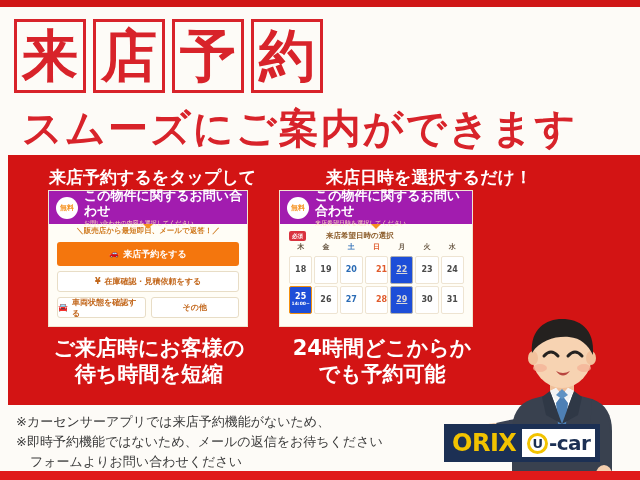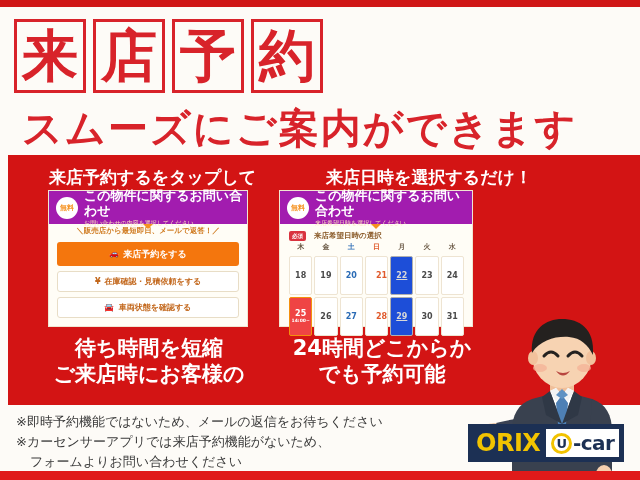--- a/index.html
+++ b/index.html
@@ -90,45 +90,45 @@
     display:flex;align-items:center;justify-content:center;
     color:#c2661a;font-size:8px;font-weight:bold;gap:4px;box-sizing:border-box;
     font-family:"DejaVu Sans","Liberation Sans",sans-serif;
   }
   .btn-row{display:flex;gap:5px;margin-top:5px;}
   .btn-row .btn-outline{margin-top:0;flex:1;}
   .ico{display:inline-block;font-size:8px;line-height:1;}
 
   
   .cal-body{padding:7px 8px 5px 9px;box-sizing:border-box;}
-  .cal-tagline{display:flex;align-items:center;gap:8px;}
+  .cal-tagline{display:flex;align-items:center;gap:20px;}
   .tag-red{
     background:#d9333f;color:#fff;font-size:5.5px;font-weight:bold;
     padding:1.5px 3px;border-radius:2px;letter-spacing:0;
     font-family:"DejaVu Sans","Liberation Sans",sans-serif;
   }
   .tag-label{color:#8a5a28;font-size:7.5px;font-weight:bold;font-family:"DejaVu Sans","Liberation Sans",sans-serif;}
   .cal-pref{color:#4a3a28;font-size:7px;font-weight:bold;margin:4px 0 2px 0;font-family:"DejaVu Sans","Liberation Sans",sans-serif;}
   .cal-grid{display:grid;grid-template-columns:repeat(7,1fr);gap:2px;}
   .cal-dow{
     text-align:center;font-size:7px;font-weight:bold;color:#6b5a46;
     padding:1px 0 2px 0;font-family:"DejaVu Sans","Liberation Sans",sans-serif;
   }
   .cal-dow.sun{color:#e05a2b;}
   .cal-dow.sat{color:#2a6bb5;}
   .cal-cell{
-    height:39px;background:#ffffff;border:1px solid #eee4d2;border-radius:2px;
+    height:28px;background:#ffffff;border:1px solid #eee4d2;border-radius:2px;
     display:flex;flex-direction:column;align-items:center;justify-content:center;
     font-size:8px;font-weight:bold;color:#4a4a4a;box-sizing:border-box;line-height:1;
     font-family:"DejaVu Sans","Liberation Sans",sans-serif;
   }
   .cal-cell.sat{color:#2a6bb5;}
   .cal-cell.sun{color:#e05a2b;padding-left:10px;}
   .cal-cell.off{background:#1d4ed8;border-color:#b0b0b0;color:#d8d8d8;text-decoration:underline;}
-  .cal-cell.sel{background:#ef4444;border-color:#f4900d;color:#ffffff;}
+  .cal-cell.sel{background:#1d4ed8;border-color:#f4900d;color:#ffffff;}
   .cell-sub{font-size:4.5px;font-weight:bold;margin-top:1px;}
 
   
   .tagline{
     position:absolute;color:#ffffff;font-size:21px;font-weight:bold;
     text-align:center;line-height:1.25;white-space:nowrap;
     font-family:"DejaVu Sans","Liberation Sans",sans-serif;
   }
   .tag-l{left:18px;top:180px;width:246px;}
   .tag-r{left:266px;top:180px;width:216px;}
@@ -140,21 +140,21 @@
   .note{
     position:absolute;left:16px;top:412px;width:450px;
     color:#3a3a3a;font-size:13px;line-height:1.55;
     font-family:"DejaVu Sans","Liberation Sans",sans-serif;
   }
   .note div{white-space:nowrap;}
   .note .indent{padding-left:14px;}
 
   
   .logo{
-    position:absolute;left:468px;top:424px;width:156px;height:38px;
+    position:absolute;left:444px;top:424px;width:156px;height:38px;
     background:#1c3054;display:flex;align-items:center;
     border:1px solid #1c3054;box-sizing:border-box;
   }
   .logo-orix{
     color:#f2c300;font-size:24px;font-weight:bold;letter-spacing:-0.5px;
     padding:0 6px 0 7px;font-family:"DejaVu Sans","Liberation Sans",sans-serif;
   }
   .logo-ucar{
     background:#ffffff;height:28px;margin-right:4px;flex:1;
     display:flex;align-items:center;justify-content:center;
@@ -209,20 +209,23 @@
 
         <div class="btn-outline">
           <span class="ico">¥</span>
           <span>在庫確認・見積依頼をする</span>
         </div>
 
         <div class="btn-row">
           <div class="btn-outline">
             <span class="ico">🚘</span>
             <span>車両状態を確認する</span>
+          </div>
+          <div class="btn-outline">
+            <span>その他</span>
           </div>
         </div>
       </div>
     </div>
 
     <div class="mock mock-right">
       <div class="mock-head">
         <div class="badge-free">無料</div>
         <div class="mock-head-txt">
           <div class="mh-t1">この物件に関するお問い合わせ</div>
@@ -283,22 +286,22 @@
               <span>30</span>
             </div>
             <div class="cal-cell ">
               <span>31</span>
             </div>
           </div>
       </div>
     </div>
 
     <div class="tagline tag-l">
+      <div>ご来店時にお客様の</div>
       <div>待ち時間を短縮</div>
-      <div>ご来店時にお客様の</div>
     </div>
     <div class="tagline tag-r">
       <div>24時間どこからか</div>
       <div>でも予約可能</div>
     </div>
 
     <svg class="man" viewBox="0 0 172 249" xmlns="http://www.w3.org/2000/svg">
 
       <path d="M62 105 C46 106 28 110 16 113 C8 115 5 120 9 124 C13 128 22 127 30 125 L64 118 Z" fill="#3a4253"></path>
       <path d="M20 112 C12 112 4 115 2 119 C0 123 4 126 9 126 C15 126 22 123 26 120 Z" fill="#f5cfae"></path>
@@ -345,22 +348,22 @@
       <path d="M42 172 L130 172 L124 238 L96 238 L88 188 L80 238 L52 238 Z" fill="#333b48"></path>
       <rect x="84" y="176" width="4" height="62" fill="#2b323d"></rect>
 
       <ellipse cx="63" cy="241" rx="19" ry="7" fill="#1b1d22"></ellipse>
       <ellipse cx="111" cy="241" rx="19" ry="7" fill="#1b1d22"></ellipse>
     </svg>
 
   </div>
 
   <div class="note">
+    <div>※カーセンサーアプリでは来店予約機能がないため、</div>
     <div>※即時予約機能ではないため、メールの返信をお待ちください</div>
-    <div>※カーセンサーアプリでは来店予約機能がないため、</div>
     <div class="indent">フォームよりお問い合わせください</div>
   </div>
 
   <div class="logo">
     <div class="logo-orix">ORIX</div>
     <div class="logo-ucar">
       <span class="u-circle">U</span>
       <span>-car</span>
     </div>
   </div>

